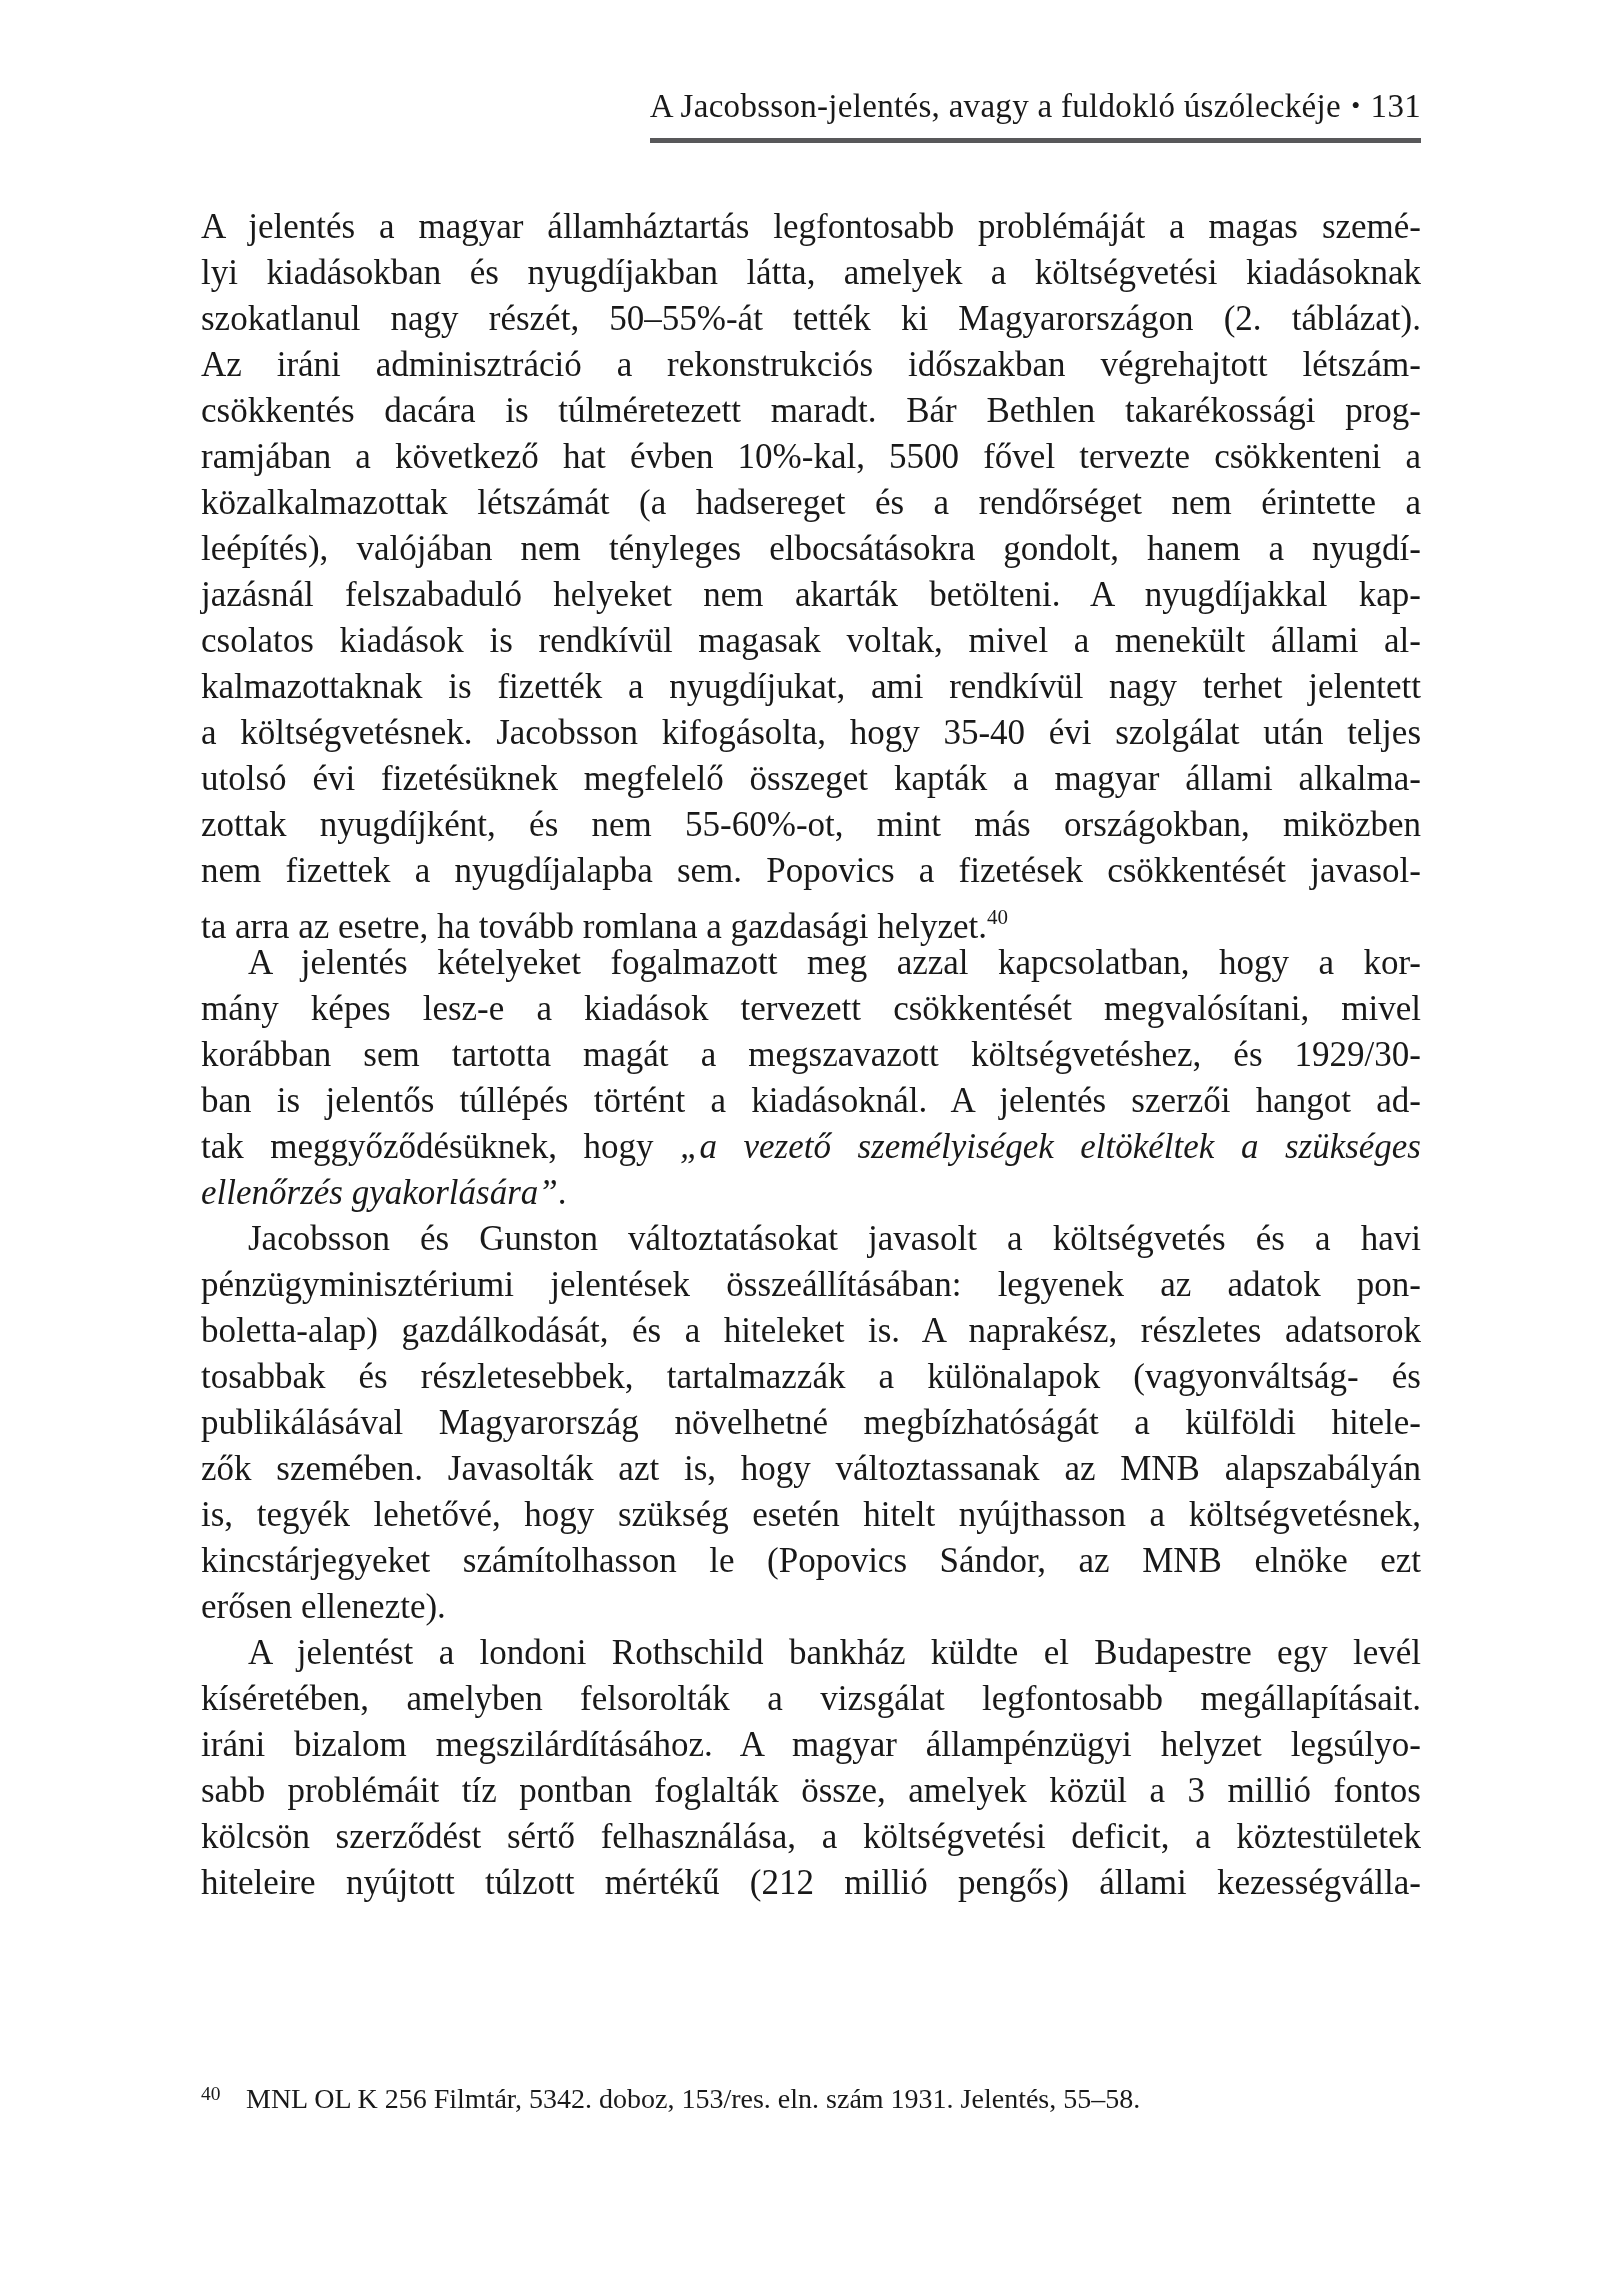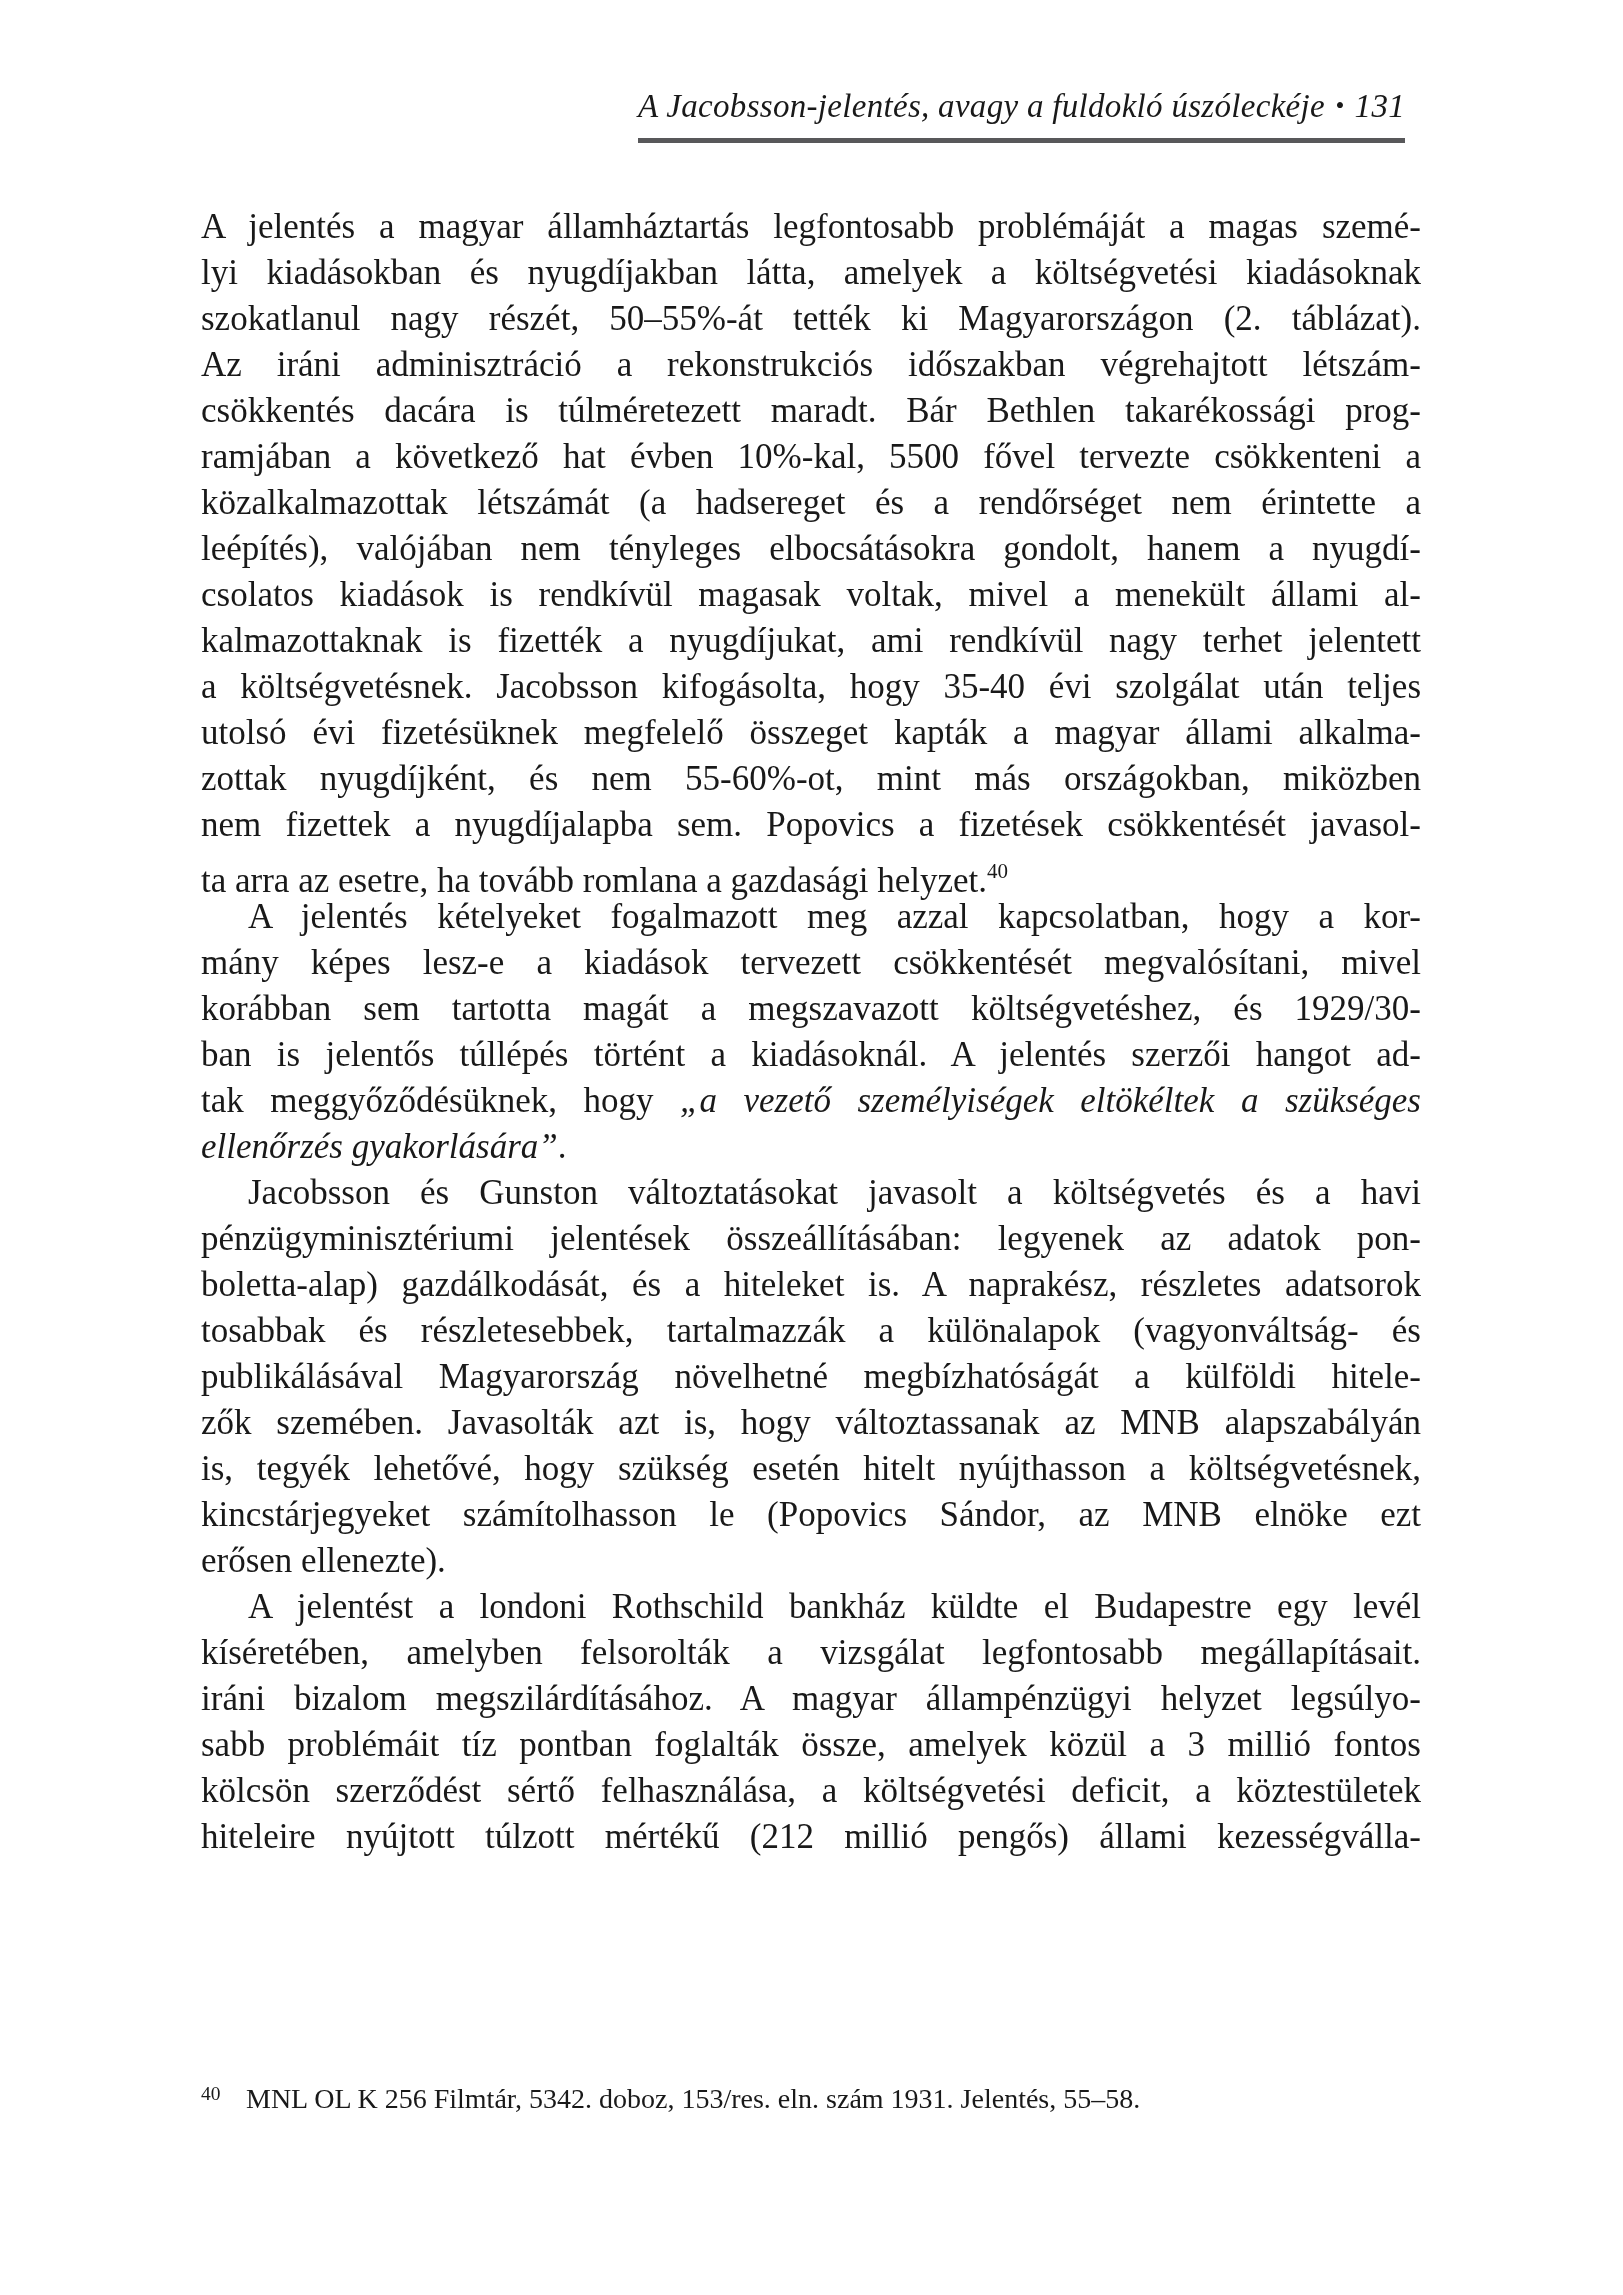--- a/index.html
+++ b/index.html
@@ -8,23 +8,22 @@
     background: #ffffff;
     position: relative;
     font-family: "Liberation Serif", "DejaVu Serif", serif;
     color: #191919;
     -webkit-font-smoothing: antialiased;
   }
   .page { position: absolute; inset: 0; }
 
   .header-block {
     position: absolute;
-    top: 85px; right: 218px;
+    top: 85px; right: 202px;
     text-align: right;
-    font-style: italic;
   }
   .header-line {
     font-size: 33px;
     line-height: 41px;
     white-space: nowrap;
     letter-spacing: 0.3px;
   }
   .header-bullet { margin: 0 10.2px; font-size: 25.5px; vertical-align: 2.5px; }
   .header-rule {
     height: 5.1px;
@@ -71,20 +70,21 @@
 
   <div class="body-text">
       <div class="line just"><span>A jelentés a magyar államháztartás legfontosabb problémáját a magas szemé-</span></div>
       <div class="line just"><span>lyi kiadásokban és nyugdíjakban látta, amelyek a költségvetési kiadásoknak</span></div>
       <div class="line just"><span>szokatlanul nagy részét, 50–55%-át tették ki Magyarországon (2. táblázat).</span></div>
       <div class="line just"><span>Az iráni adminisztráció a rekonstrukciós időszakban végrehajtott létszám-</span></div>
       <div class="line just"><span>csökkentés dacára is túlméretezett maradt. Bár Bethlen takarékossági prog-</span></div>
       <div class="line just"><span>ramjában a következő hat évben 10%-kal, 5500 fővel tervezte csökkenteni a</span></div>
       <div class="line just"><span>közalkalmazottak létszámát (a hadsereget és a rendőrséget nem érintette a</span></div>
       <div class="line just"><span>leépítés), valójában nem tényleges elbocsátásokra gondolt, hanem a nyugdí-</span></div>
+      <div class="line just"><span>jazásnál felszabaduló helyeket nem akarták betölteni. A nyugdíjakkal kap-</span></div>
       <div class="line just"><span>csolatos kiadások is rendkívül magasak voltak, mivel a menekült állami al-</span></div>
       <div class="line just"><span>kalmazottaknak is fizették a nyugdíjukat, ami rendkívül nagy terhet jelentett</span></div>
       <div class="line just"><span>a költségvetésnek. Jacobsson kifogásolta, hogy 35-40 évi szolgálat után teljes</span></div>
       <div class="line just"><span>utolsó évi fizetésüknek megfelelő összeget kapták a magyar állami alkalma-</span></div>
       <div class="line just"><span>zottak nyugdíjként, és nem 55-60%-ot, mint más országokban, miközben</span></div>
       <div class="line just"><span>nem fizettek a nyugdíjalapba sem. Popovics a fizetések csökkentését javasol-</span></div>
       <div class="line"><span>ta arra az esetre, ha tovább romlana a gazdasági helyzet.</span><span class="sup">40</span></div>
       <div class="line indent just"><span>A jelentés kételyeket fogalmazott meg azzal kapcsolatban, hogy a kor-</span></div>
       <div class="line just"><span>mány képes lesz-e a kiadások tervezett csökkentését megvalósítani, mivel</span></div>
       <div class="line just"><span>korábban sem tartotta magát a megszavazott költségvetéshez, és 1929/30-</span></div>

